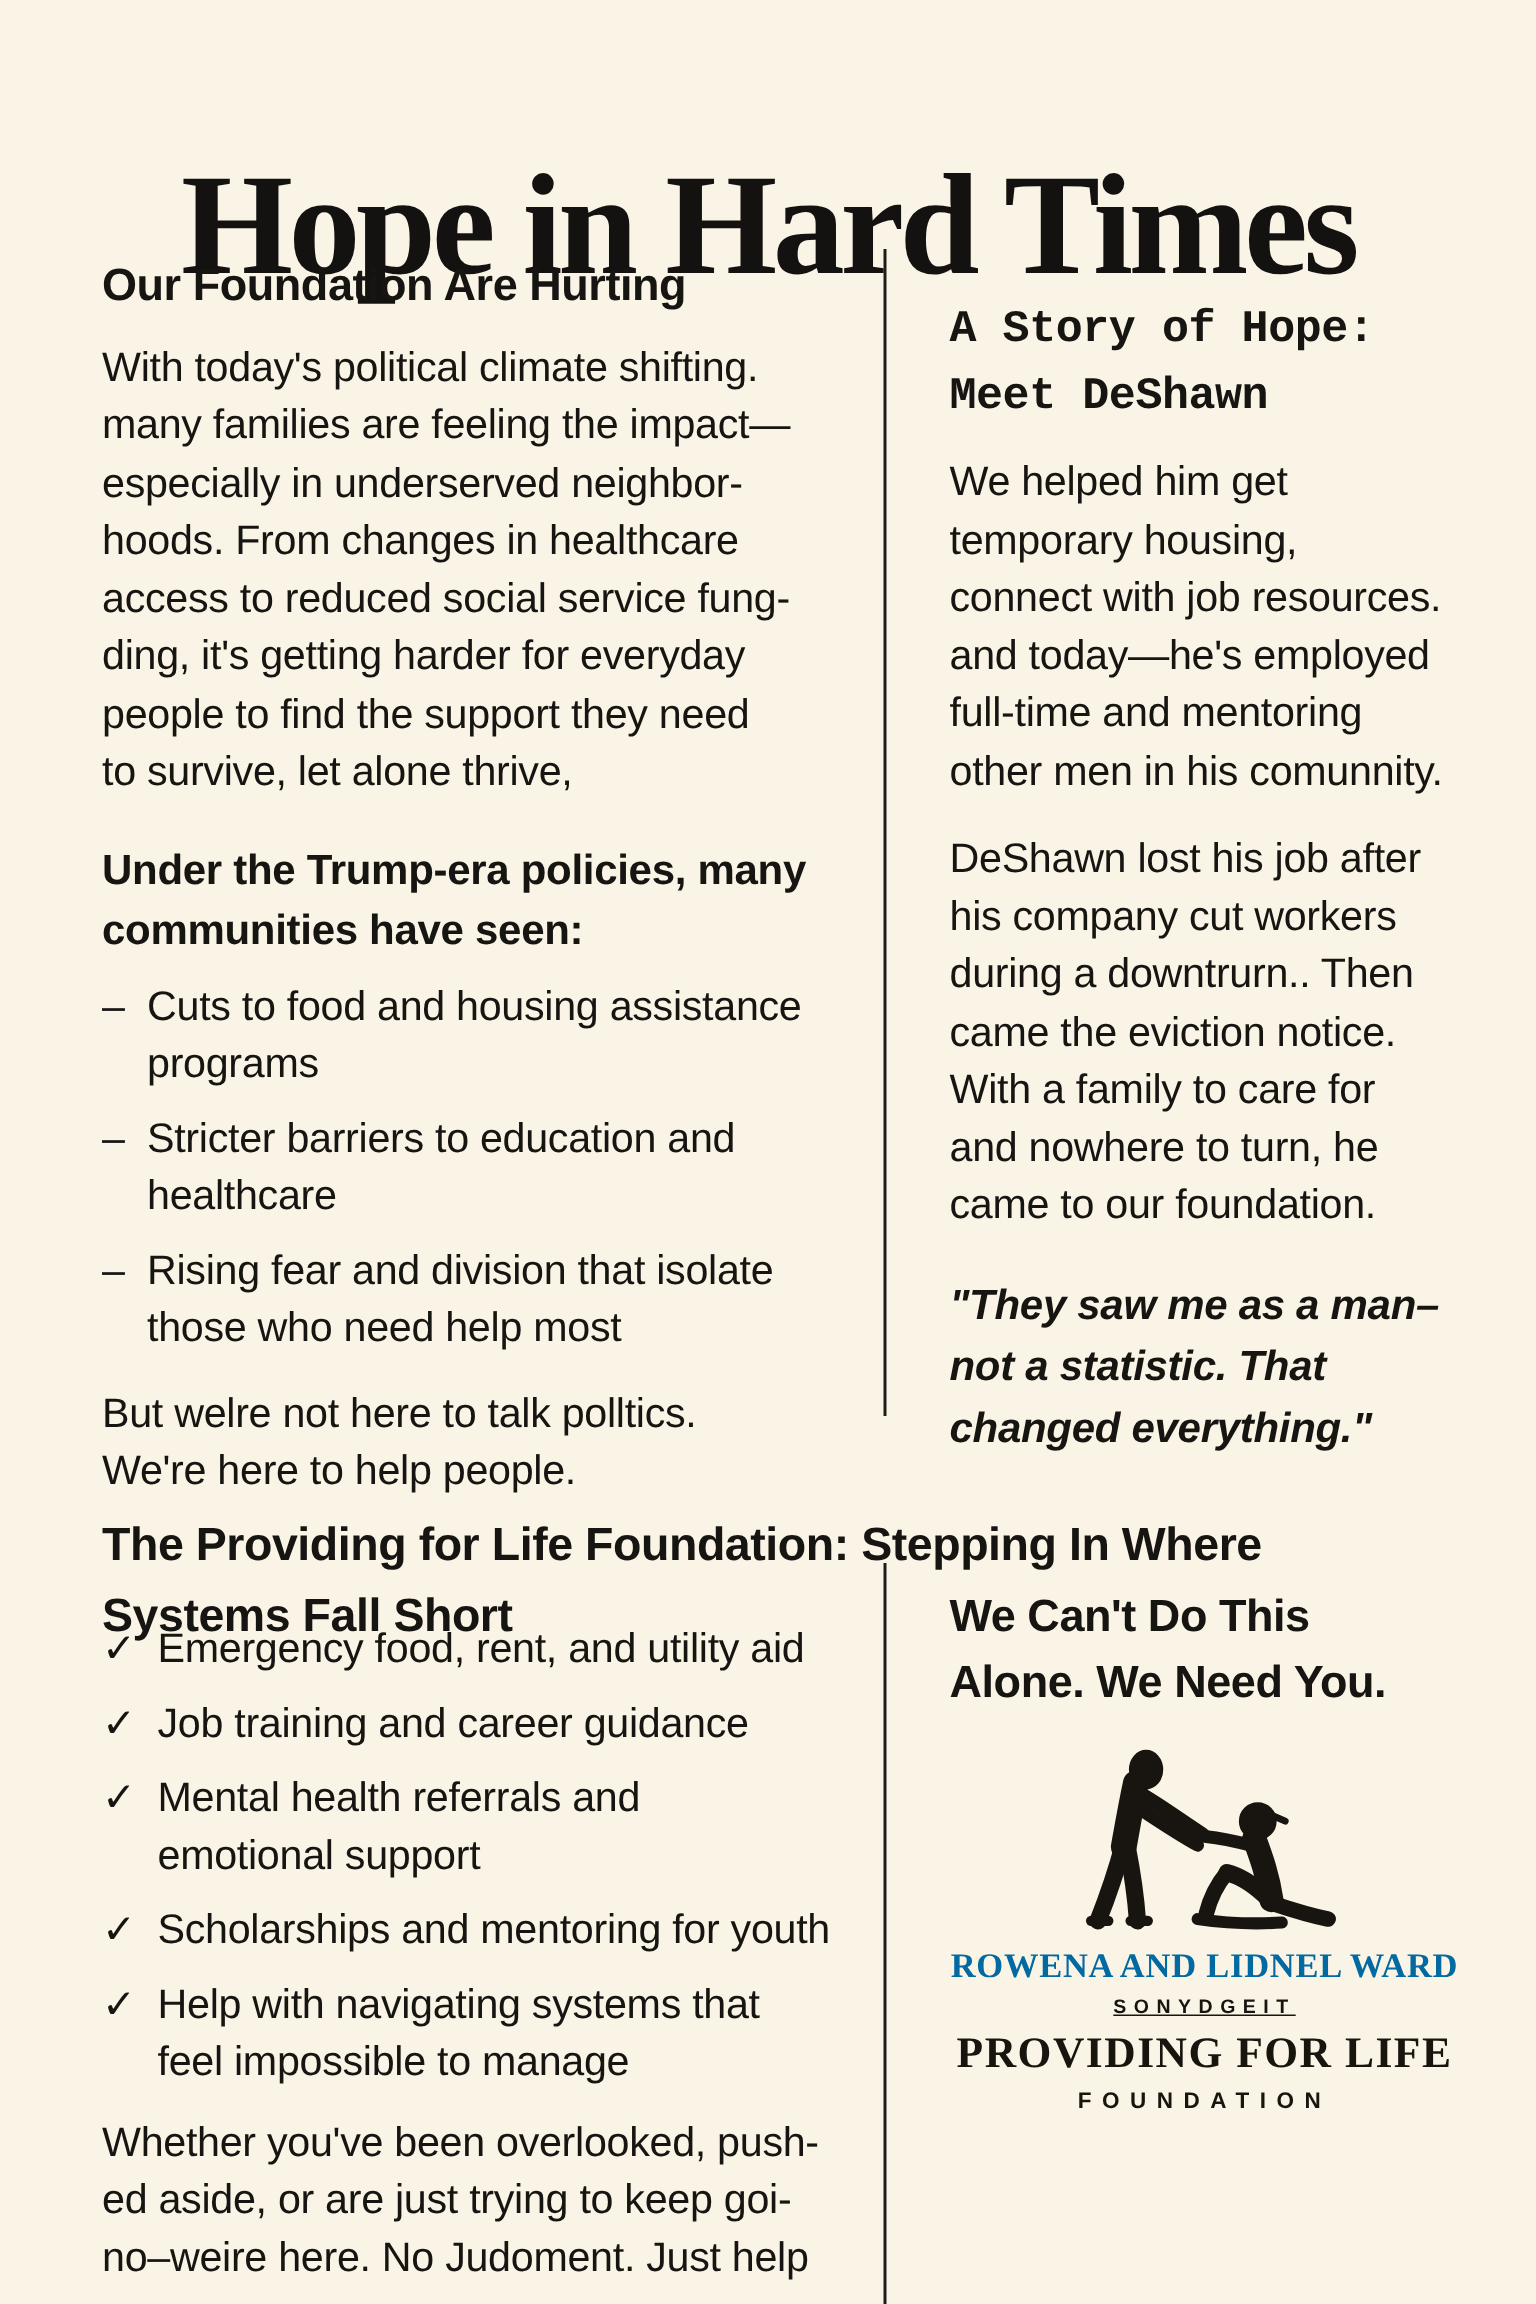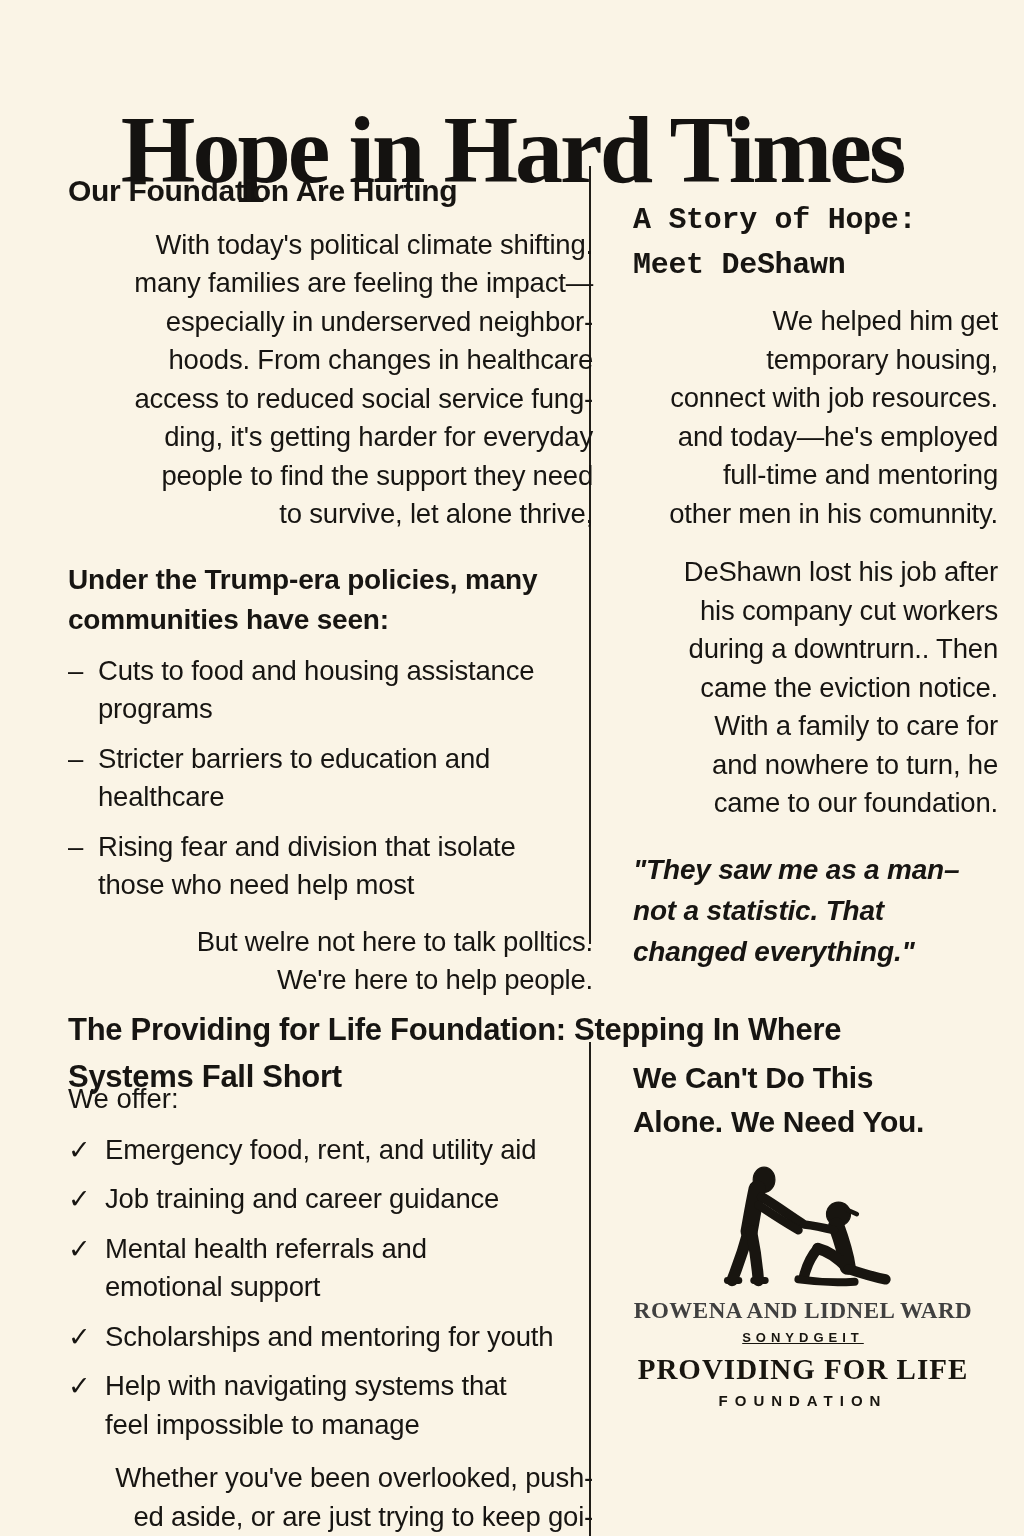--- a/index.html
+++ b/index.html
@@ -17,21 +17,21 @@
     font-size:96px;line-height:1.0;letter-spacing:-3px;color:#141210;
   }
 
   .divider{position:absolute;width:2px;background:#201d18;}
   .divider.top{left:589px;top:166px;height:778px;}
   .divider.bottom{left:589px;top:1042px;height:494px;}
 
   
   .col-tl{position:absolute;left:68px;top:172px;width:525px;}
   .h2{font-size:30px;font-weight:bold;line-height:1.25;margin:0 0 16px 0;letter-spacing:-0.3px;}
-  .body{font-size:27.5px;line-height:38.5px;margin:0;letter-spacing:-0.2px;text-align:right;}
+  .body{font-size:27.5px;line-height:38.5px;margin:0;letter-spacing:-0.2px;}
   .h3{font-size:28px;font-weight:bold;line-height:40px;margin:26px 0 12px 0;letter-spacing:-0.2px;}
   .blist{list-style:none;margin:0;padding:0;}
   .blist li{display:flex;margin:0 0 11px 0;}
   .blist .marker{flex:0 0 30px;font-size:27.5px;line-height:38.5px;}
   .blist .btext{font-size:27.5px;line-height:38.5px;letter-spacing:-0.2px;}
   .closing{margin-top:18px;}
 
   
   .col-tr{position:absolute;left:633px;top:198px;width:365px;}
   .col-tr .h2{font-size:30px;line-height:45px;margin-bottom:14px;font-family:Liberation Mono, monospace;}
@@ -51,21 +51,21 @@
   .clist .ctext{font-size:27.5px;line-height:38.5px;letter-spacing:-0.2px;}
   .outreach{margin-top:15px;}
 
   
   .col-br{position:absolute;left:633px;top:1056px;width:365px;}
   .col-br .h2{font-size:30px;line-height:44px;margin-bottom:18px;}
   .logo{margin-top:22px;width:340px;text-align:center;}
   .logo svg{display:block;margin:0 auto;}
   .logo-names{
     font-family:"Liberation Serif",serif;font-weight:bold;font-size:23px;
-    letter-spacing:0.5px;margin-top:6px;color:#404040;
+    letter-spacing:0.5px;margin-top:6px;color:#0369a1;
   }
   .logo-sub{
     font-size:13px;font-weight:bold;letter-spacing:5px;margin-top:6px;color:#18150f;text-decoration:underline;
   }
   .logo-org{
     font-family:"Liberation Serif",serif;font-weight:bold;font-size:29px;
     letter-spacing:1px;margin-top:8px;color:#18150f;
   }
   .logo-orgtype{
     font-size:15px;font-weight:bold;letter-spacing:7px;margin-top:6px;color:#18150f;
@@ -130,21 +130,20 @@
 came to our foundation.</p>
   <p class="quote pre">"They saw me as a man–
 not a statistic. That
 changed everything."</p>
 </section>
 
 <h2 class="foundation-heading pre">The Providing for Life Foundation: Stepping In Where
 Systems Fall Short</h2>
 
 <section class="col-bl">
-  <p class="offer-label">We offer:</p>
   <ul class="clist">
     <li>
       <span class="marker">✓</span>
       <span class="ctext pre">Emergency food, rent, and utility aid</span>
     </li>
     <li>
       <span class="marker">✓</span>
       <span class="ctext pre">Job training and career guidance</span>
     </li>
     <li>

